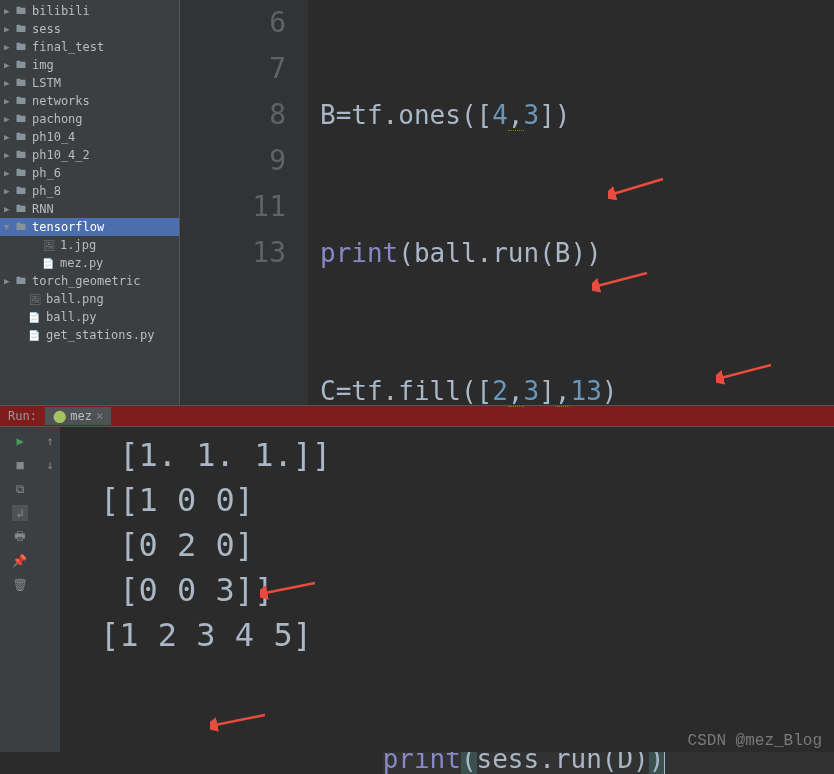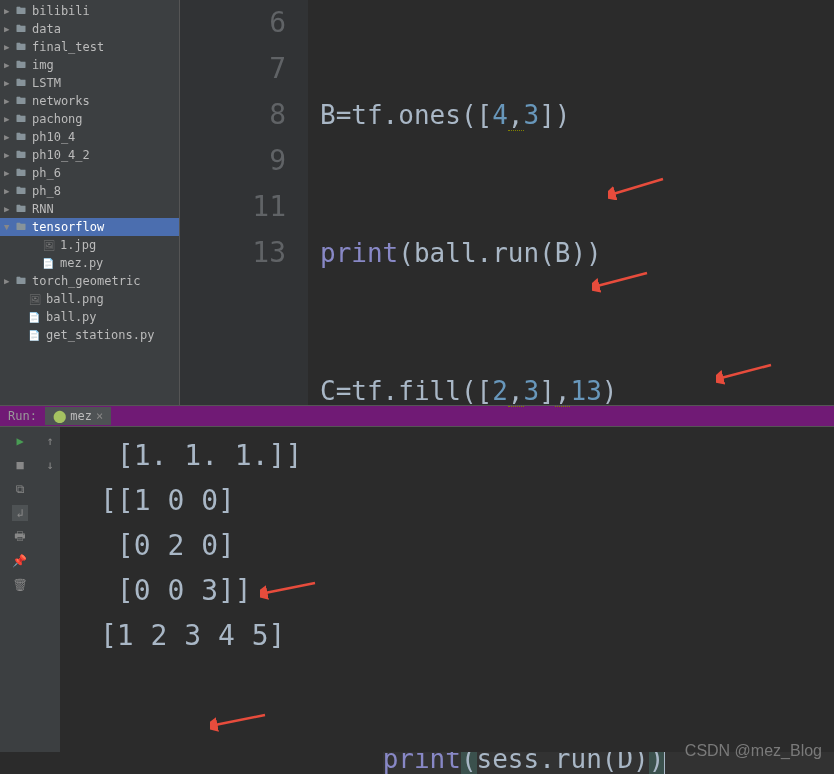--- a/index.html
+++ b/index.html
@@ -86,21 +86,21 @@
   }
   .caret-highlight { background: #3b514d; }
   .arrow {
     position: absolute;
     pointer-events: none;
   }
   .arrow svg { display: block; }
 
   .run-bar {
     height: 22px;
-    background: #701a75;
+    background: #7f1d1d;
     border-top: 1px solid #555;
     border-bottom: 1px solid #555;
     display: flex;
     align-items: center;
     font-size: 12px;
     color: #bbb;
   }
   .run-label { padding: 0 8px; color: #999; }
   .run-tab {
     display: flex;
@@ -135,53 +135,53 @@
     height: 16px;
     display: flex;
     align-items: center;
     justify-content: center;
     color: #888;
     font-size: 12px;
   }
   .console {
     flex: 1;
     background: #2b2b2b;
-    font-size: 28px;
+    font-size: 32px;
     font-family: 'Consolas', monospace;
     line-height: 45px;
     color: #a9b7c6;
     padding-left: 40px;
     padding-top: 6px;
     white-space: pre;
     position: relative;
   }
   .watermark {
     position: absolute;
-    bottom: 14px;
+    bottom: 24px;
     right: 12px;
     color: #7a7a7a;
     font-size: 16px;
-    font-family: Liberation Sans, sans-serif;
+    font-family: Liberation Mono, monospace;
   }
 </style>
 </head>
 <body>
 
 <div class="top-section">
 
   <div class="sidebar" id="tree">
       <div class="tree-item indent-0">
         <span class="tree-arrow">▶</span>
         <span class="folder-icon" style="color: rgb(135, 147, 154);">🖿</span>
         <span>bilibili</span>
       </div>
       <div class="tree-item indent-0">
         <span class="tree-arrow">▶</span>
         <span class="folder-icon" style="color: rgb(135, 147, 154);">🖿</span>
-        <span>data</span>
+        <span>sess</span>
       </div>
       <div class="tree-item indent-0">
         <span class="tree-arrow">▶</span>
         <span class="folder-icon" style="color: rgb(135, 147, 154);">🖿</span>
         <span>final_test</span>
       </div>
       <div class="tree-item indent-0">
         <span class="tree-arrow">▶</span>
         <span class="folder-icon" style="color: rgb(135, 147, 154);">🖿</span>
         <span>img</span>

